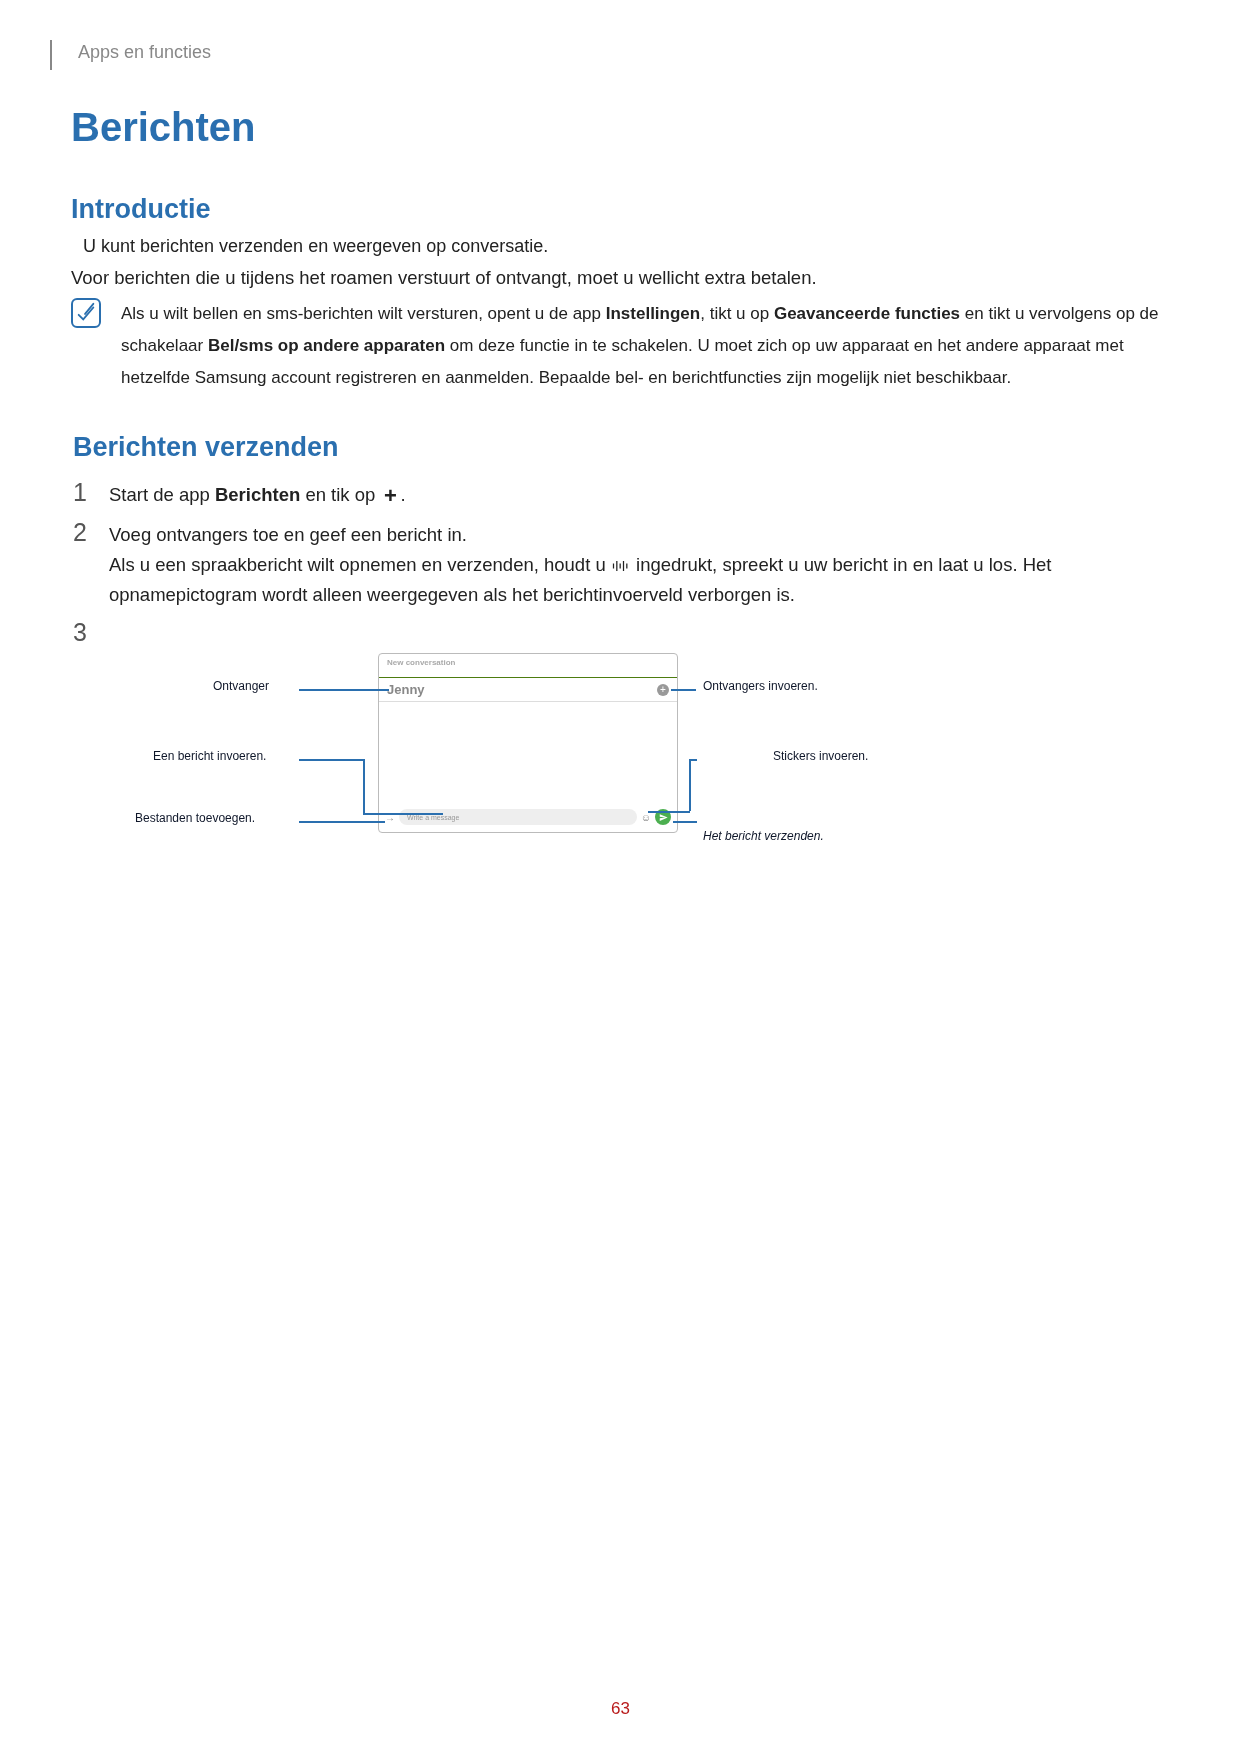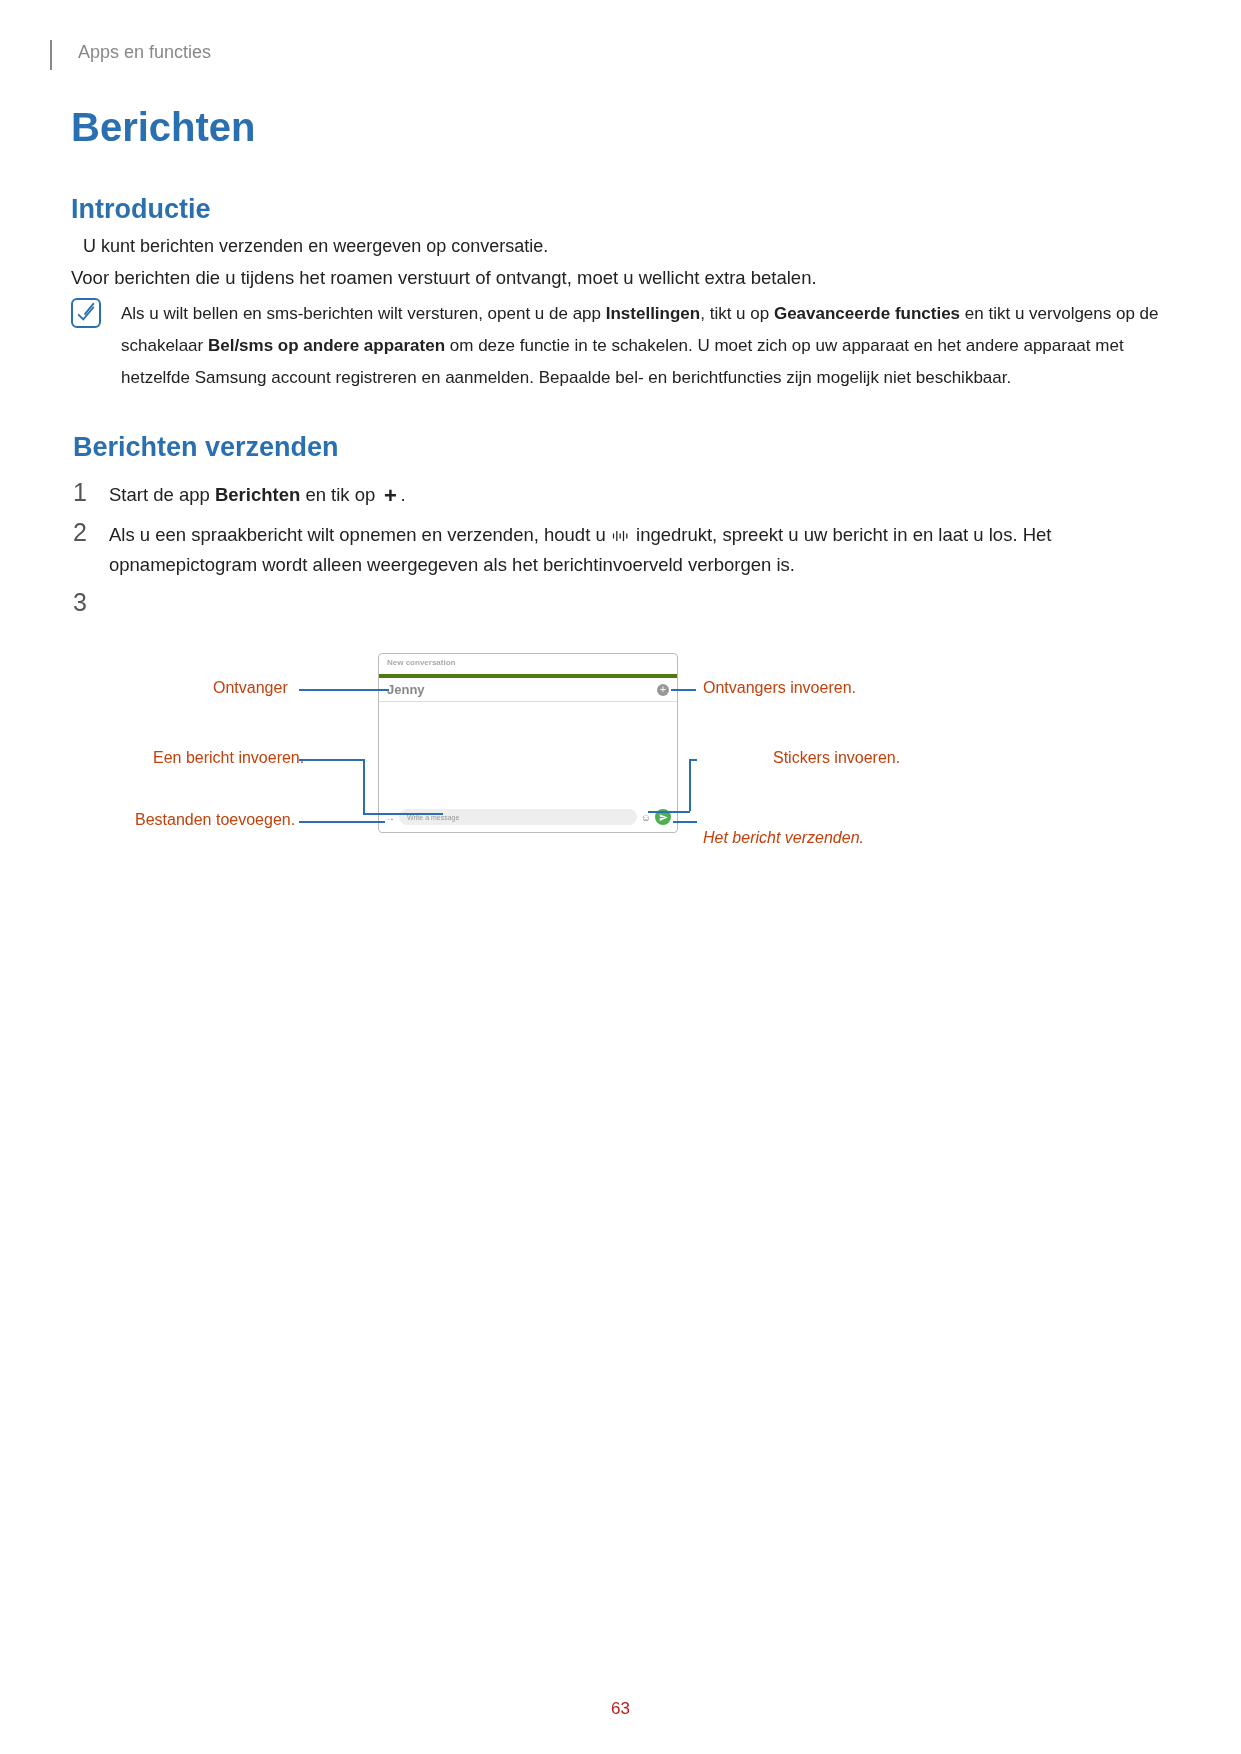--- a/index.html
+++ b/index.html
@@ -32,33 +32,33 @@
     ol.steps .li-body { font-size: 18.5px; line-height: 30px; padding-top: 2px; }
 
     .inline-icon { display: inline-flex; vertical-align: middle; width: 20px; height: 20px; align-items: center; justify-content: center; }
     .plus-icon { font-size: 22px; font-weight: bold; }
     .wave-icon svg { width: 22px; height: 16px; }
     .send-circle { width: 22px; height: 22px; border-radius: 50%; background: #4caf50; display: inline-flex; align-items: center; justify-content: center; }
     .send-circle svg { width: 12px; height: 12px; fill: #fff; }
 
     .diagram { position: absolute; top: 653px; left: 73px; width: 1100px; height: 200px; }
     .mock { position: absolute; left: 305px; top: 0; width: 300px; height: 180px; border: 1.5px solid #bbb; border-radius: 4px; background: #fff; }
-    .mock-header { height: 24px; border-bottom: 4px solid #4d7c0f; padding: 4px 8px; font-size: 8px; color: #aaa; font-weight: bold; }
+    .mock-header { height: 24px; border-bottom: 1px solid #4d7c0f; padding: 4px 8px; font-size: 8px; color: #aaa; font-weight: bold; }
     .mock-recipient { height: 24px; border-bottom: 1px solid #ddd; display: flex; align-items: center; padding: 0 8px; justify-content: space-between; }
     .mock-recipient-name { font-size: 13px; color: #888; font-weight: bold; }
     .mock-recipient-plus { width: 12px; height: 12px; border-radius: 50%; background: #999; color: #fff; font-size: 10px; display: flex; align-items: center; justify-content: center; line-height: 1; }
     .mock-body { height: 100px; }
     .mock-input-row { position: absolute; bottom: 4px; left: 6px; right: 6px; height: 22px; display: flex; align-items: center; gap: 4px; }
     .mock-arrow { font-size: 10px; color: #888; }
     .mock-input-pill { flex: 1; height: 16px; border-radius: 10px; background: #eee; display: flex; align-items: center; padding: 0 8px; font-size: 7px; color: #999; justify-content: space-between;}
     .mock-sticker { font-size: 10px; color: #888; }
     .mock-send { width: 16px; height: 16px; border-radius: 50%; background: #4caf50; display: flex; align-items: center; justify-content: center; }
     .mock-send svg { width: 9px; height: 9px; fill: #fff; }
 
-    .callout { position: absolute; font-size: 16px; color: #c2410c; }
+    .callout { position: absolute; font-size: 12px; color: #0f172a; }
     .line { position: absolute; background: #2a6faf; }
 
     .page-num { position: absolute; bottom: 35px; left: 0; width: 100%; text-align: center; font-size: 17px; color: #b91c1c; }
   </style>
 </head>
 <body>
 
 <div class="header-line"></div>
 <div class="header-label">Apps en functies</div>
 
@@ -84,20 +84,21 @@
 <ol class="steps">
   <li>
     <span class="num">1</span>
     <span class="li-body">
       <span>Start de app </span><b>Berichten</b><span> en tik op </span><span class="inline-icon plus-icon">+</span><span>.</span>
     </span>
   </li>
   <li>
     <span class="num">2</span>
     <span class="li-body">
+      <div>Voeg ontvangers toe en geef een bericht in.</div>
       <div>
         <span>Als u een spraakbericht wilt opnemen en verzenden, houdt u </span><span class="inline-icon wave-icon">
             <svg viewBox="0 0 24 16">
               <g stroke="#222" stroke-width="1.5">
                 <line x1="3" y1="5" x2="3" y2="11"></line>
                 <line x1="7" y1="2" x2="7" y2="14"></line>
                 <line x1="11" y1="5" x2="11" y2="11"></line>
                 <line x1="15" y1="2" x2="15" y2="14"></line>
                 <line x1="19" y1="5" x2="19" y2="11"></line>
               </g>

